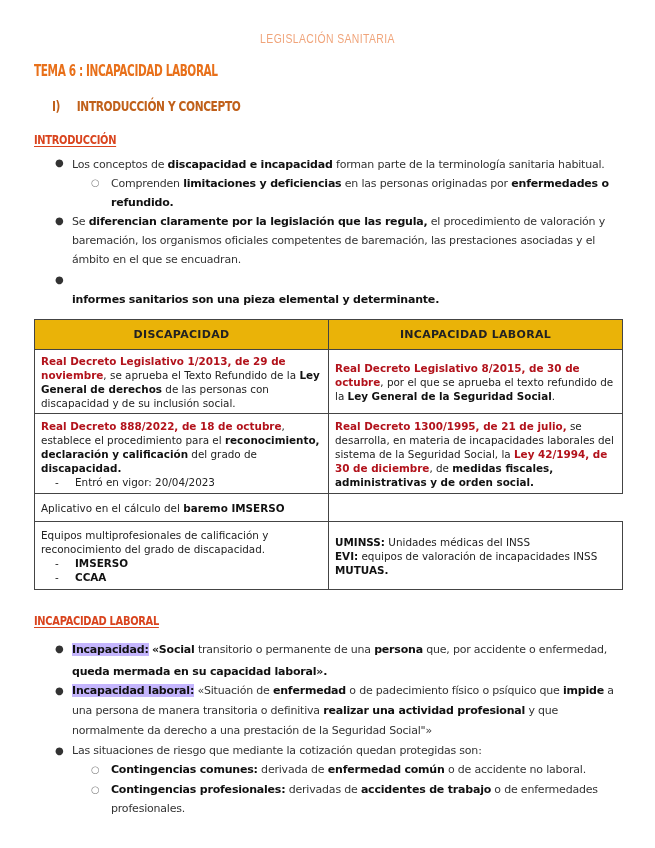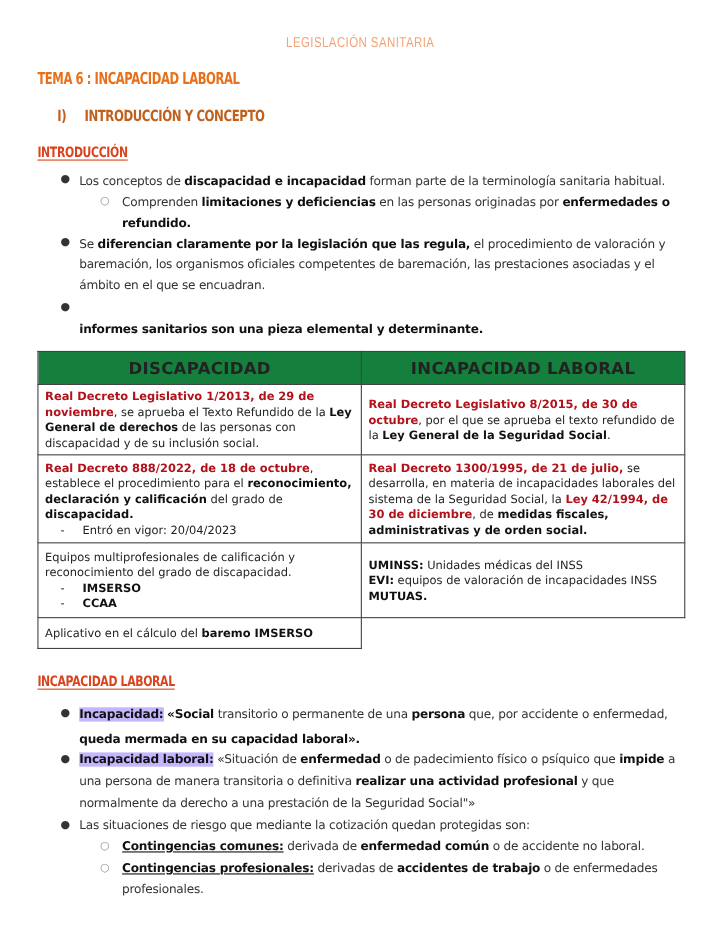--- a/index.html
+++ b/index.html
@@ -16,24 +16,24 @@
   .h-sub { position: absolute; left: 34px; font-family: "DejaVu Sans", sans-serif; font-weight: bold;
          font-size: 13px; color: #d9441e; text-decoration: underline; text-underline-offset: 2px;
          transform: scaleX(0.76); transform-origin: left; letter-spacing: -0.4px; }
   .para { position: absolute; font-size: 11px; line-height: 19px; color: #333;
           font-family: "DejaVu Sans", sans-serif; letter-spacing: -0.2px; }
   .bullet { position: absolute; font-size: 10px; color: #333; }
   b { color: #111; }
   table.grid { position: absolute; left: 34px; top: 319px; border-collapse: collapse;
                font-family: "DejaVu Sans", sans-serif; font-size: 10.4px; line-height: 14px; }
   table.grid td, table.grid th { border: 1.5px solid #444; padding: 3px 6px; vertical-align: middle; }
-  table.grid th { background: #15803d; height: 23px; font-weight: bold; font-size: 15px; letter-spacing: 0.3px; text-align: center; }
+  table.grid th { background: #eab308; height: 23px; font-weight: bold; font-size: 11px; letter-spacing: 0.3px; text-align: center; }
   .red { color: #b2121b; font-weight: bold; }
   .hl { background: #c4b5fd; }
-  .ul { text-decoration: underline; }
+  .ul { }
   .sublist { margin: 0; padding-left: 14px; list-style: none; }
   .sublist li::before { content: "-"; display: inline-block; width: 20px; }
 </style>
 </head>
 <body>
 
 <div class="page-header">LEGISLACIÓN SANITARIA</div>
 <div class="h-title">TEMA 6 : INCAPACIDAD LABORAL</div>
 <div class="h-section"><span class="num">I)</span><span>INTRODUCCIÓN Y CONCEPTO</span></div>
 <div class="h-sub" style="top:132px">INTRODUCCIÓN</div>
@@ -57,31 +57,31 @@
     <td><span class="red">Real Decreto Legislativo 1/2013, de 29 de noviembre</span><span>, se aprueba el Texto Refundido de la </span><b>Ley General de derechos</b><span> de las personas con discapacidad y de su inclusión social.</span></td>
     <td><span class="red">Real Decreto Legislativo 8/2015, de 30 de octubre</span><span>, por el que se aprueba el texto refundido de la </span><b>Ley General de la Seguridad Social</b><span>.</span></td>
   </tr>
   <tr style="height:80px">
     <td><span class="red">Real Decreto 888/2022, de 18 de octubre</span><span>, establece el procedimiento para el </span><b>reconocimiento, declaración y calificación</b><span> del grado de </span><b>discapacidad.</b>
       <ul class="sublist">
             <li>Entró en vigor: 20/04/2023</li>
           </ul></td>
     <td><span class="red">Real Decreto 1300/1995, de 21 de julio,</span><span> se desarrolla, en materia de incapacidades laborales del sistema de la Seguridad Social, la </span><span class="red">Ley 42/1994, de 30 de diciembre</span><span>, de </span><b>medidas fiscales, administrativas y de orden social.</b></td>
   </tr>
+  <tr style="height:28px">
+    <td><span>Aplicativo en el cálculo del </span><b>baremo IMSERSO</b></td>
+    <td style="border:none"></td>
+  </tr>
   <tr style="height:68px">
     <td><span>Equipos multiprofesionales de calificación y reconocimiento del grado de discapacidad.</span>
       <ul class="sublist">
             <li><b>IMSERSO</b></li>
             <li><b>CCAA</b></li>
           </ul></td>
     <td><b>UMINSS:</b><span> Unidades médicas del INSS</span><br><b>EVI:</b><span> equipos de valoración de incapacidades INSS</span><br><b>MUTUAS.</b></td>
-  </tr>
-  <tr style="height:28px">
-    <td><span>Aplicativo en el cálculo del </span><b>baremo IMSERSO</b></td>
-    <td style="border:none"></td>
   </tr>
 </tbody>
   </table>
 
 <div class="h-sub" style="top:613px">INCAPACIDAD LABORAL</div>
 <span class="bullet" style="left:55px;top:643px">●</span>
 <div class="para" style="left:72px;top:639px;width:570px;line-height:22px"><b class="hl">Incapacidad:</b> <b>«Social</b><span> transitorio o permanente de una </span><b>persona</b><span> que, por accidente o enfermedad,</span><br><b>queda mermada en su capacidad laboral».</b></div>
 <span class="bullet" style="left:55px;top:685px">●</span>
 <div class="para" style="left:72px;top:681px;width:570px;line-height:20px"><b class="hl">Incapacidad laboral:</b><span> «Situación de </span><b>enfermedad</b><span> o de padecimiento físico o psíquico que </span><b>impide</b><span> a</span><br><span>una persona de manera transitoria o definitiva </span><b>realizar una actividad profesional</b><span> y que</span><br><span>normalmente da derecho a una prestación de la Seguridad Social"»</span></div>
 <span class="bullet" style="left:55px;top:745px">●</span>

